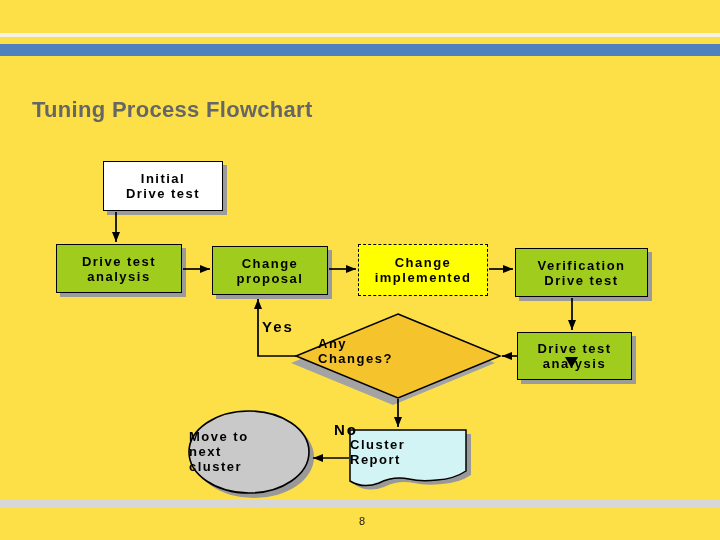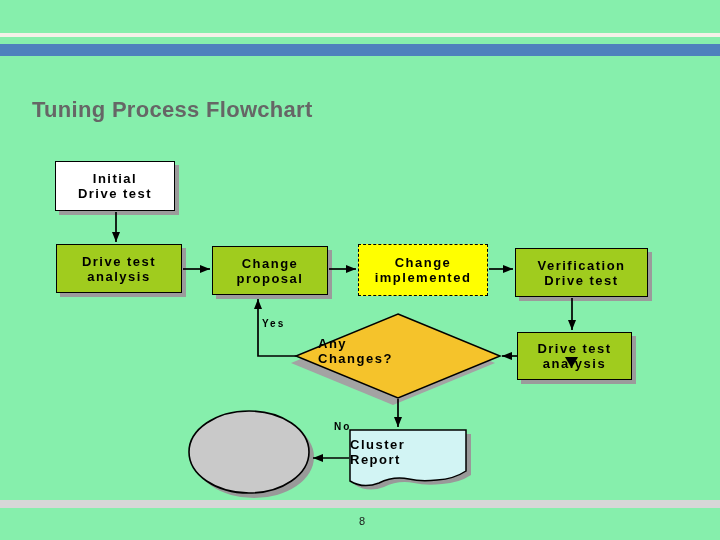--- a/index.html
+++ b/index.html
@@ -1,17 +1,17 @@
 <!DOCTYPE html>
 <html><head>
 <meta charset="utf-8">
 <style>
   html,body{margin:0;padding:0;background:#fff;}
   .slide{
-    position:relative;width:720px;height:540px;background:#86efac;
+    position:relative;width:720px;height:540px;background:#fde047;
     overflow:hidden;font-family:"Liberation Sans",sans-serif;color:#000;
   }
   .stripe-beige{position:absolute;left:0;top:33px;width:720px;height:4px;background:#F4F1E8;}
   .stripe-blue{position:absolute;left:0;top:44px;width:720px;height:12px;background:#4E81BD;}
   .stripe-footer{position:absolute;left:0;top:500px;width:720px;height:8px;background:#D7D7D7;}
   .title{
     position:absolute;left:32px;top:97px;margin:0;
     font-size:22px;font-weight:bold;color:#666666;letter-spacing:0.3px;
   }
   .page-number{
@@ -19,29 +19,29 @@
     font-size:11px;color:#1a1a1a;
   }
   .layer{position:absolute;left:0;top:0;width:720px;height:540px;pointer-events:none;}
   .node{
     position:absolute;display:flex;align-items:center;justify-content:center;
     border:1.5px solid #000;box-sizing:border-box;
     font-weight:bold;font-size:13px;line-height:15px;letter-spacing:1.5px;
     text-align:center;box-shadow:4px 4px 0 #9B9B9B;
   }
   .node span{white-space:pre-line;}
-  .node.white{background:#FFFFFF;}
+  .node.white{background:#FFFFFF;margin-left:48px;}
   .node.green{background:#A0CC1E;}
   .node.yellow{background:#FFFF00;border:1.6px dashed #000;box-shadow:none;}
   .shape-label{
     position:absolute;font-weight:bold;font-size:13px;line-height:15px;
     letter-spacing:1.5px;text-align:left;white-space:pre-line;
   }
   .edge-label{
-    position:absolute;font-weight:bold;font-size:10px;letter-spacing:2px;
+    position:absolute;font-weight:bold;font-size:15px;letter-spacing:2px;
   }
   .diamond-fill{fill:#F5C32B;stroke:#000;stroke-width:1.5;}
   .diamond-shadow{fill:#A3A3A3;}
   .ellipse-fill{fill:#C9C9C9;stroke:#000;stroke-width:1.6;}
   .doc-fill{fill:#D2F4F4;stroke:#000;stroke-width:1.5;}
   .shape-shadow{fill:#999999;}
   .flowline{stroke:#000;stroke-width:1.7;fill:none;}
 </style>
 </head>
 <body>
@@ -93,20 +93,23 @@
   </div>
 
   <div class="node green" style="left:517px;top:332px;width:115px;height:48px">
     <span>Drive test
 analysis</span>
   </div>
 
   <div class="shape-label" style="left:318px;top:336px;width:160px">Any
 Changes?</div>
 
+  <div class="shape-label" style="left:189px;top:429px;width:120px">Move to
+next
+cluster</div>
 
   <div class="shape-label" style="left:350px;top:437px;width:116px">Cluster
 Report</div>
 
   <div class="edge-label" style="left:262px;top:318px">Yes</div>
   <div class="edge-label" style="left:334px;top:421px">No</div>
 
   <svg class="layer" viewBox="0 0 720 540">
     <defs>
       <marker id="ah" markerUnits="userSpaceOnUse" markerWidth="12" markerHeight="10" refX="10" refY="4" orient="auto">

